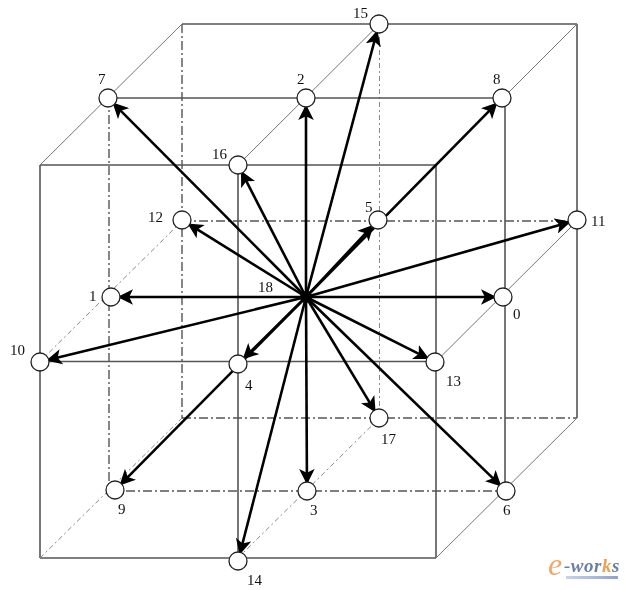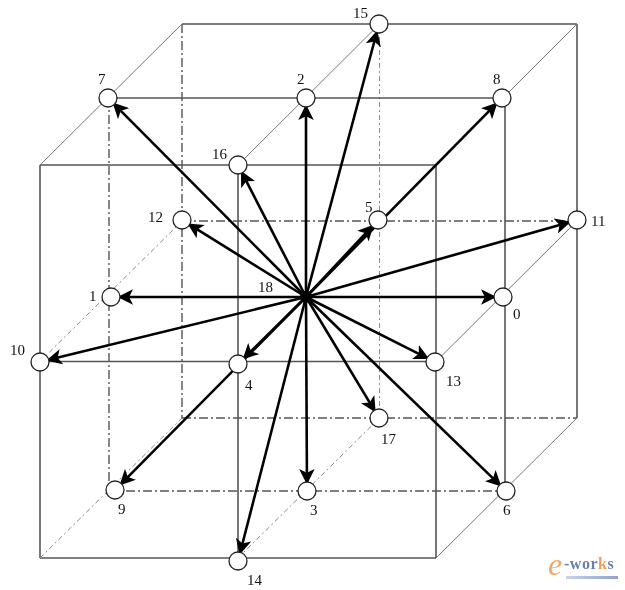--- a/index.html
+++ b/index.html
@@ -7,21 +7,21 @@
   #diagram { position:absolute; left:0; top:0; }
   .edge-solid { stroke:#555; stroke-width:1.6; fill:none; }
   .edge-thin { stroke:#777; stroke-width:1; fill:none; }
   .edge-hidden { stroke:#555; stroke-width:1.4; fill:none; stroke-dasharray:9 3 2 3; }
   .edge-hidden-thin { stroke:#888; stroke-width:1; fill:none; stroke-dasharray:5 3 2 3; }
   .arrow { stroke:#000; stroke-width:2.6; fill:none; }
   .node { fill:#fff; stroke:#222; stroke-width:1.3; }
   .label { font-family:"Liberation Serif", "DejaVu Serif", serif; font-size:15px; fill:#111; }
   .logo { position:absolute; left:548px; top:552px; width:72px; height:30px; }
   .logo-e { position:absolute; left:0; top:-6px; font-family:"Liberation Serif", serif; font-style:italic; font-size:32px; color:#f0a868; }
-  .logo-txt { position:absolute; left:16px; top:3px; font-family:"Liberation Serif", serif; font-weight:bold; font-size:16px; color:#6a7fa8; letter-spacing:0.5px; }
+  .logo-txt { position:absolute; left:16px; top:3px; font-family:"Liberation Serif", serif; font-style:italic; font-weight:bold; font-size:19px; color:#6a7fa8; letter-spacing:0.5px; }
   .logo-k { color:#f0a050; }
   .logo-bar { position:absolute; left:18px; top:24px; width:52px; height:3px; background:linear-gradient(90deg,#c8d2ea,#8fa2d0); }
 </style>
 </head>
 <body>
 
 <svg id="diagram" width="625" height="590" viewBox="0 0 625 590" xmlns="http://www.w3.org/2000/svg">
   <defs>
     <marker id="ah" viewBox="0 0 10 10" refX="9" refY="5" markerWidth="6" markerHeight="6" orient="auto-start-reverse">
       <path d="M0,0 L10,5 L0,10 L2.5,5 z" fill="#000"></path>

